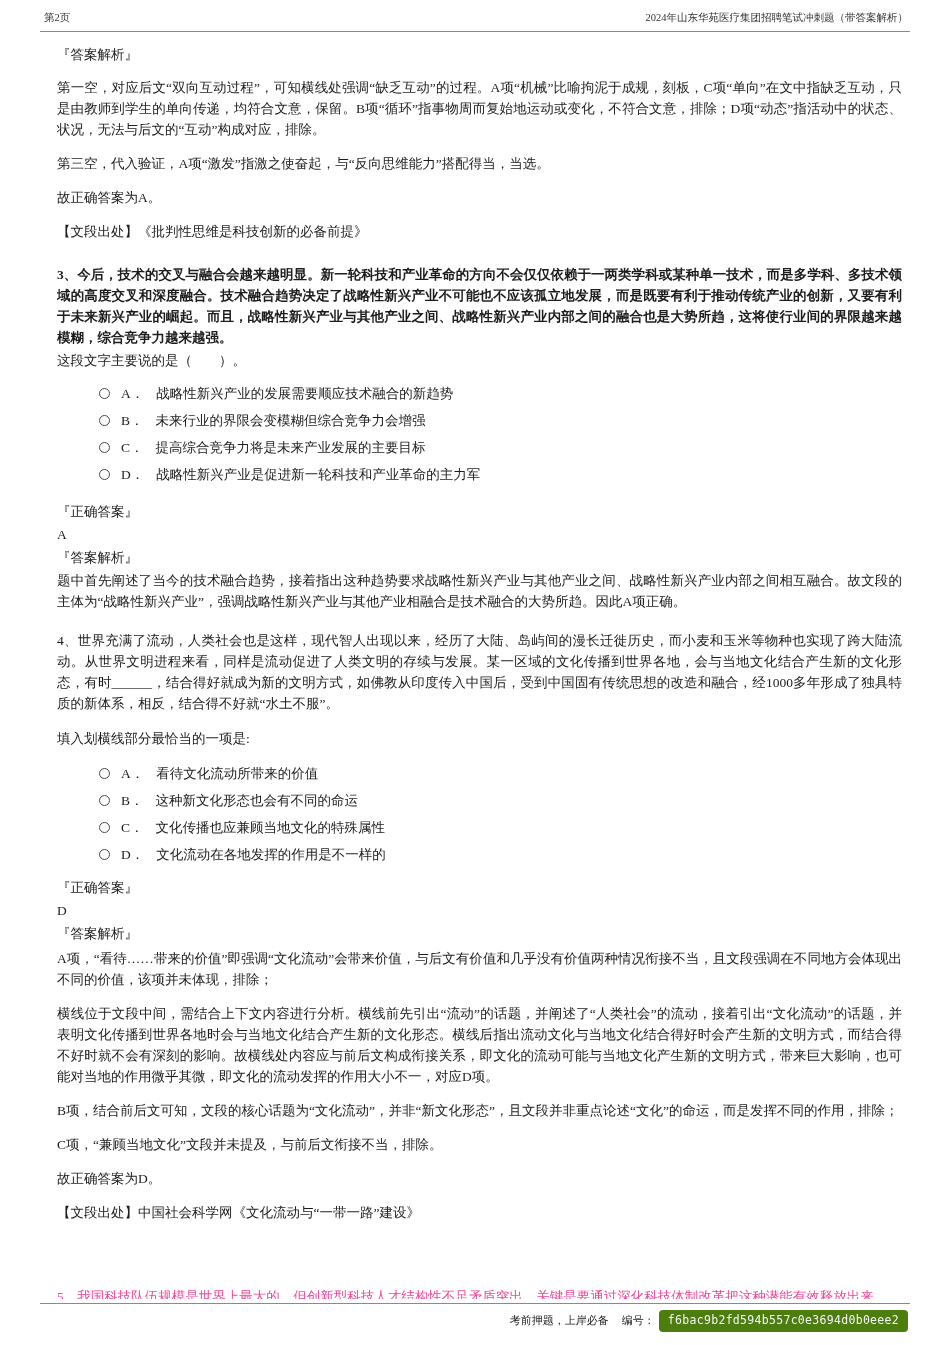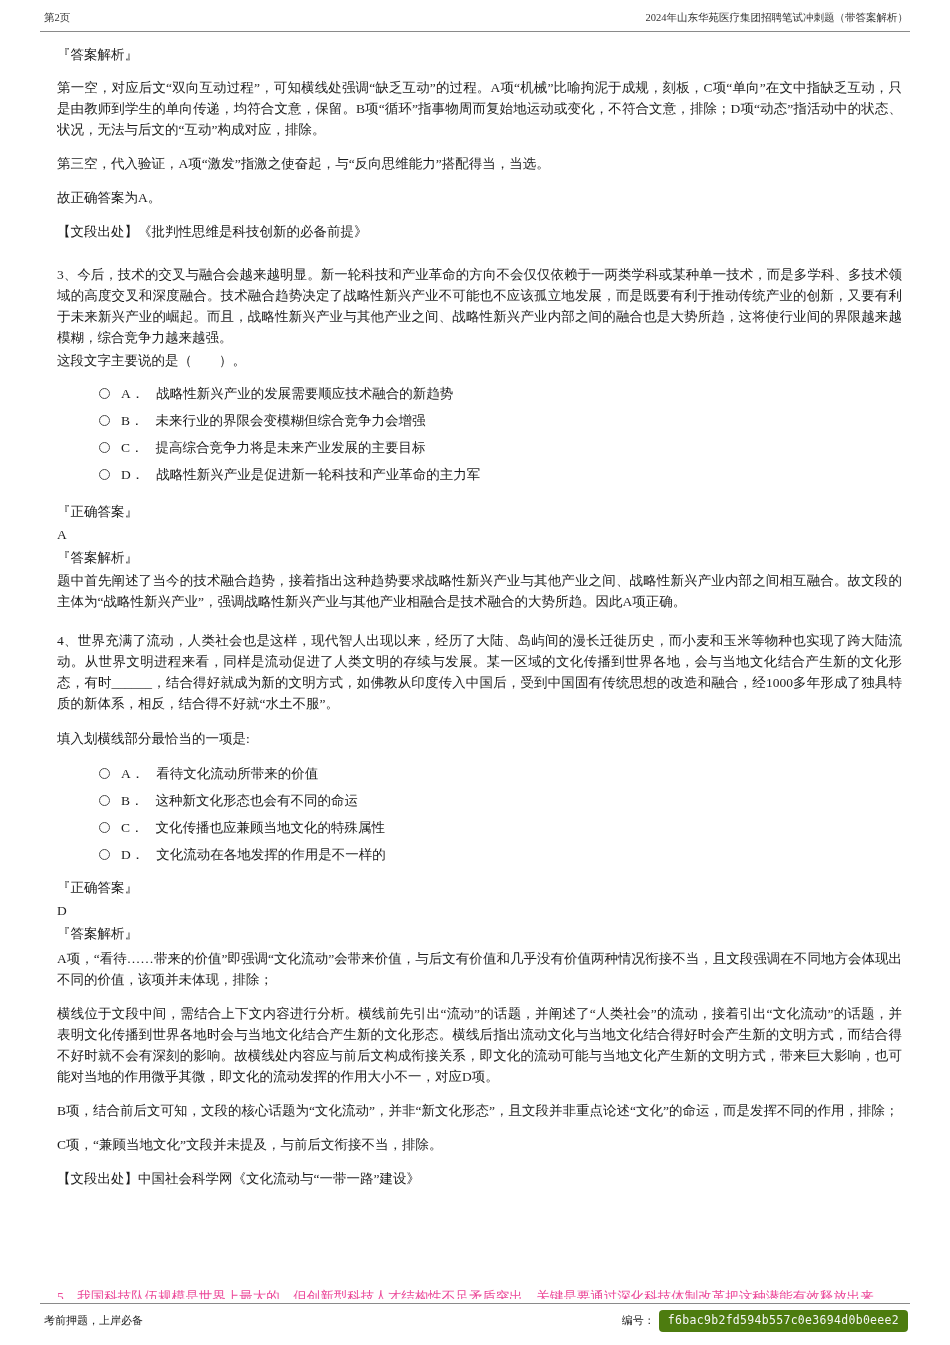--- a/index.html
+++ b/index.html
@@ -24,21 +24,21 @@
   .rule.footer-rule { top:1303px; }
   
   .content {
     position:absolute; top:44px; left:57px; right:48px; bottom:62px;
     font-size:13.5px; line-height:21px;
     text-align:justify;
     overflow:hidden;
   }
   .para { margin:0 0 13px 0; }
   .tight { margin:0 0 2px 0; }
-  .sec-gap { margin-top:22px; }
+  .sec-gap { margin-top:22px;font-weight:bold; }
   .prompt-line { margin:2px 0 0 0; }
   .options { margin:12px 0 6px 0; }
   .option {
     display:flex; align-items:center;
     margin:0 0 6px 42px;
     text-align:left;
   }
   .radio {
     display:inline-block; width:9px; height:9px;
     border:1.2px solid #4a4a4a; border-radius:50%;
@@ -52,21 +52,21 @@
   
   .partial {
     position:absolute; left:57px; right:48px; bottom:46px;
     height:10px; overflow:hidden;
     font-size:13.5px; line-height:15px; color:#ec4899;
     white-space:nowrap;
   }
   
   .page-footer {
     position:absolute; left:44px; right:42px; top:1310px;
-    display:flex; justify-content:space-between; align-items:center;
+    display:flex; justify-content:flex-end; align-items:center;
     font-size:11px; color:#222;
   }
   .code-wrap { display:flex; align-items:center; font-family:"Liberation Sans","DejaVu Sans",sans-serif;margin-left:13px; }
   .code-badge {
     display:inline-block;
     background:#4d7c0f; color:#f5f5f5;
     font-family:"DejaVu Sans Mono",monospace;
     font-size:11.5px; line-height:1;
     padding:5px 9px; margin-left:4px;
     border-radius:4px; letter-spacing:0.3px;
@@ -150,20 +150,21 @@
         </div>
       </div>
       <div class="answer-block" style="margin-top:12px;">
         <div class="tight">『正确答案』</div>
         <div class="tight">D</div>
         <div class="tight" style="margin-bottom:4px;">『答案解析』</div>
         <div class="para">A项，“看待……带来的价值”即强调“文化流动”会带来价值，与后文有价值和几乎没有价值两种情况衔接不当，且文段强调在不同地方会体现出不同的价值，该项并未体现，排除；</div>
         <div class="para">横线位于文段中间，需结合上下文内容进行分析。横线前先引出“流动”的话题，并阐述了“人类社会”的流动，接着引出“文化流动”的话题，并表明文化传播到世界各地时会与当地文化结合产生新的文化形态。横线后指出流动文化与当地文化结合得好时会产生新的文明方式，而结合得不好时就不会有深刻的影响。故横线处内容应与前后文构成衔接关系，即文化的流动可能与当地文化产生新的文明方式，带来巨大影响，也可能对当地的作用微乎其微，即文化的流动发挥的作用大小不一，对应D项。</div>
         <div class="para">B项，结合前后文可知，文段的核心话题为“文化流动”，并非“新文化形态”，且文段并非重点论述“文化”的命运，而是发挥不同的作用，排除；</div>
         <div class="para">C项，“兼顾当地文化”文段并未提及，与前后文衔接不当，排除。</div>
+        <div class="para">故正确答案为D。</div>
         <div class="para">【文段出处】中国社会科学网《文化流动与“一带一路”建设》</div>
       </div>
     </div>
 
   </div>
 
   <div class="partial">5、我国科技队伍规模是世界上最大的，但创新型科技人才结构性不足矛盾突出，关键是要通过深化科技体制改革把这种潜能有效释放出来。</div>
 
   <div class="rule footer-rule"></div>
   <div class="page-footer">

